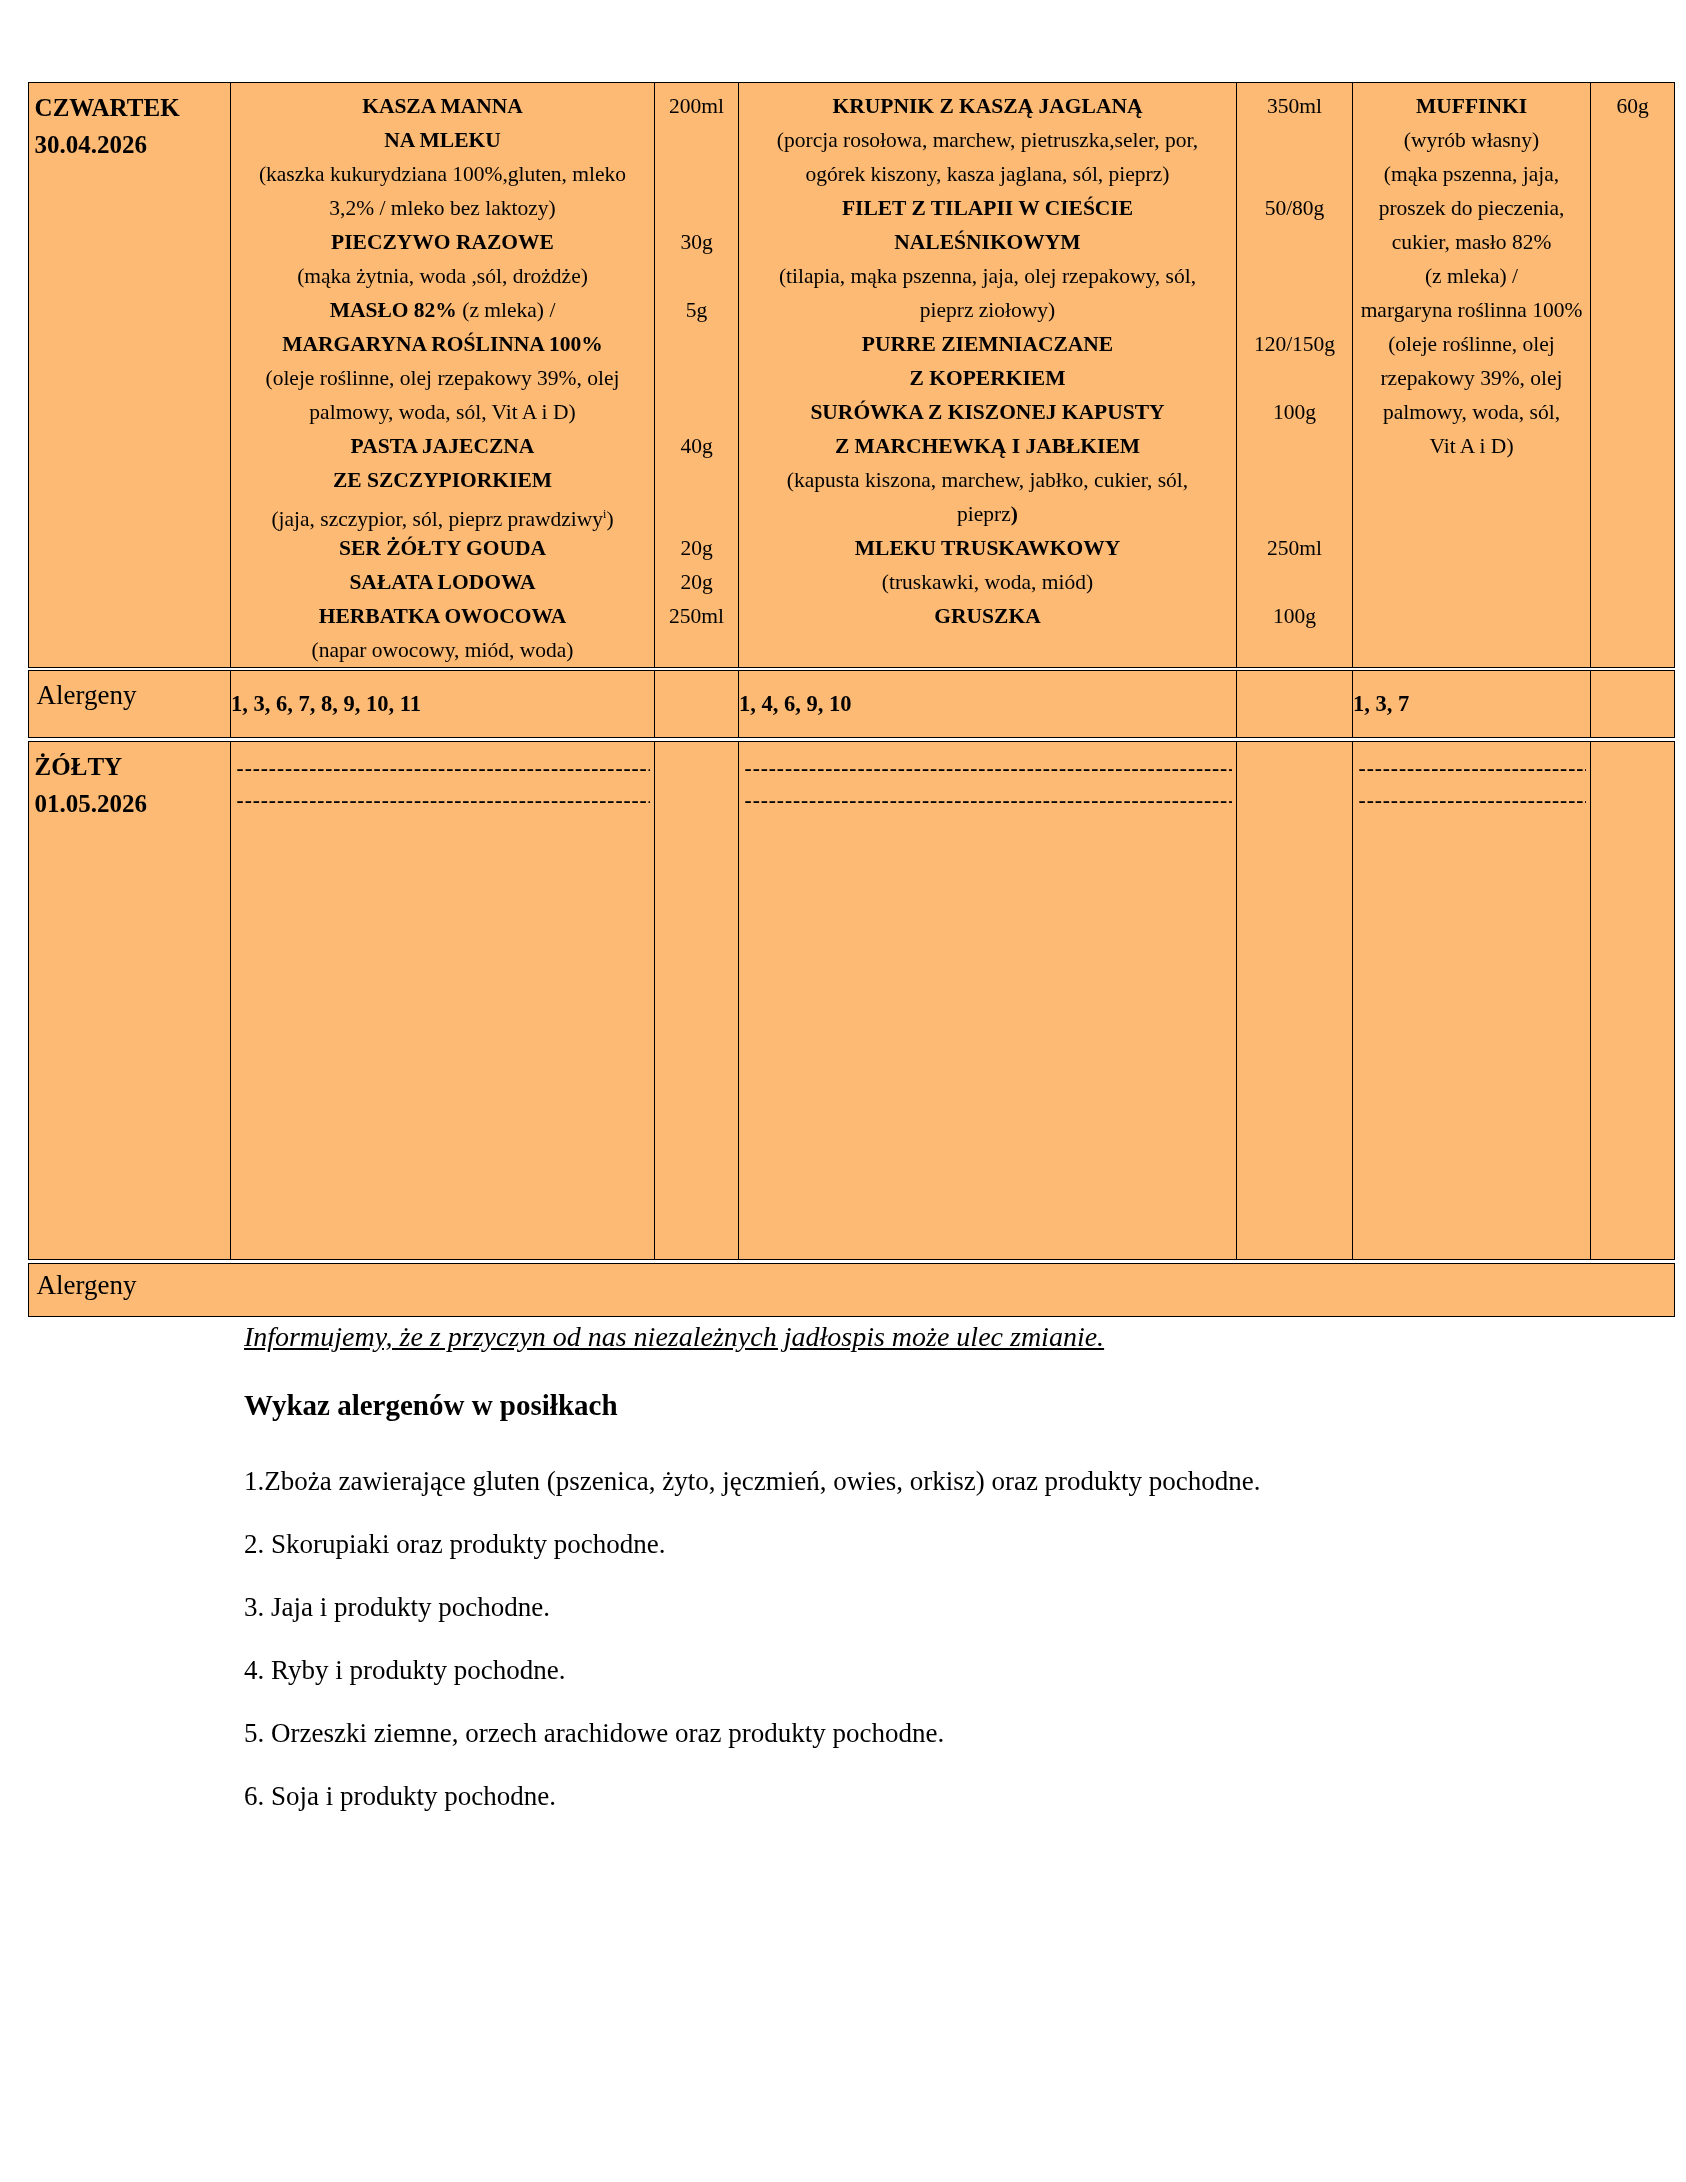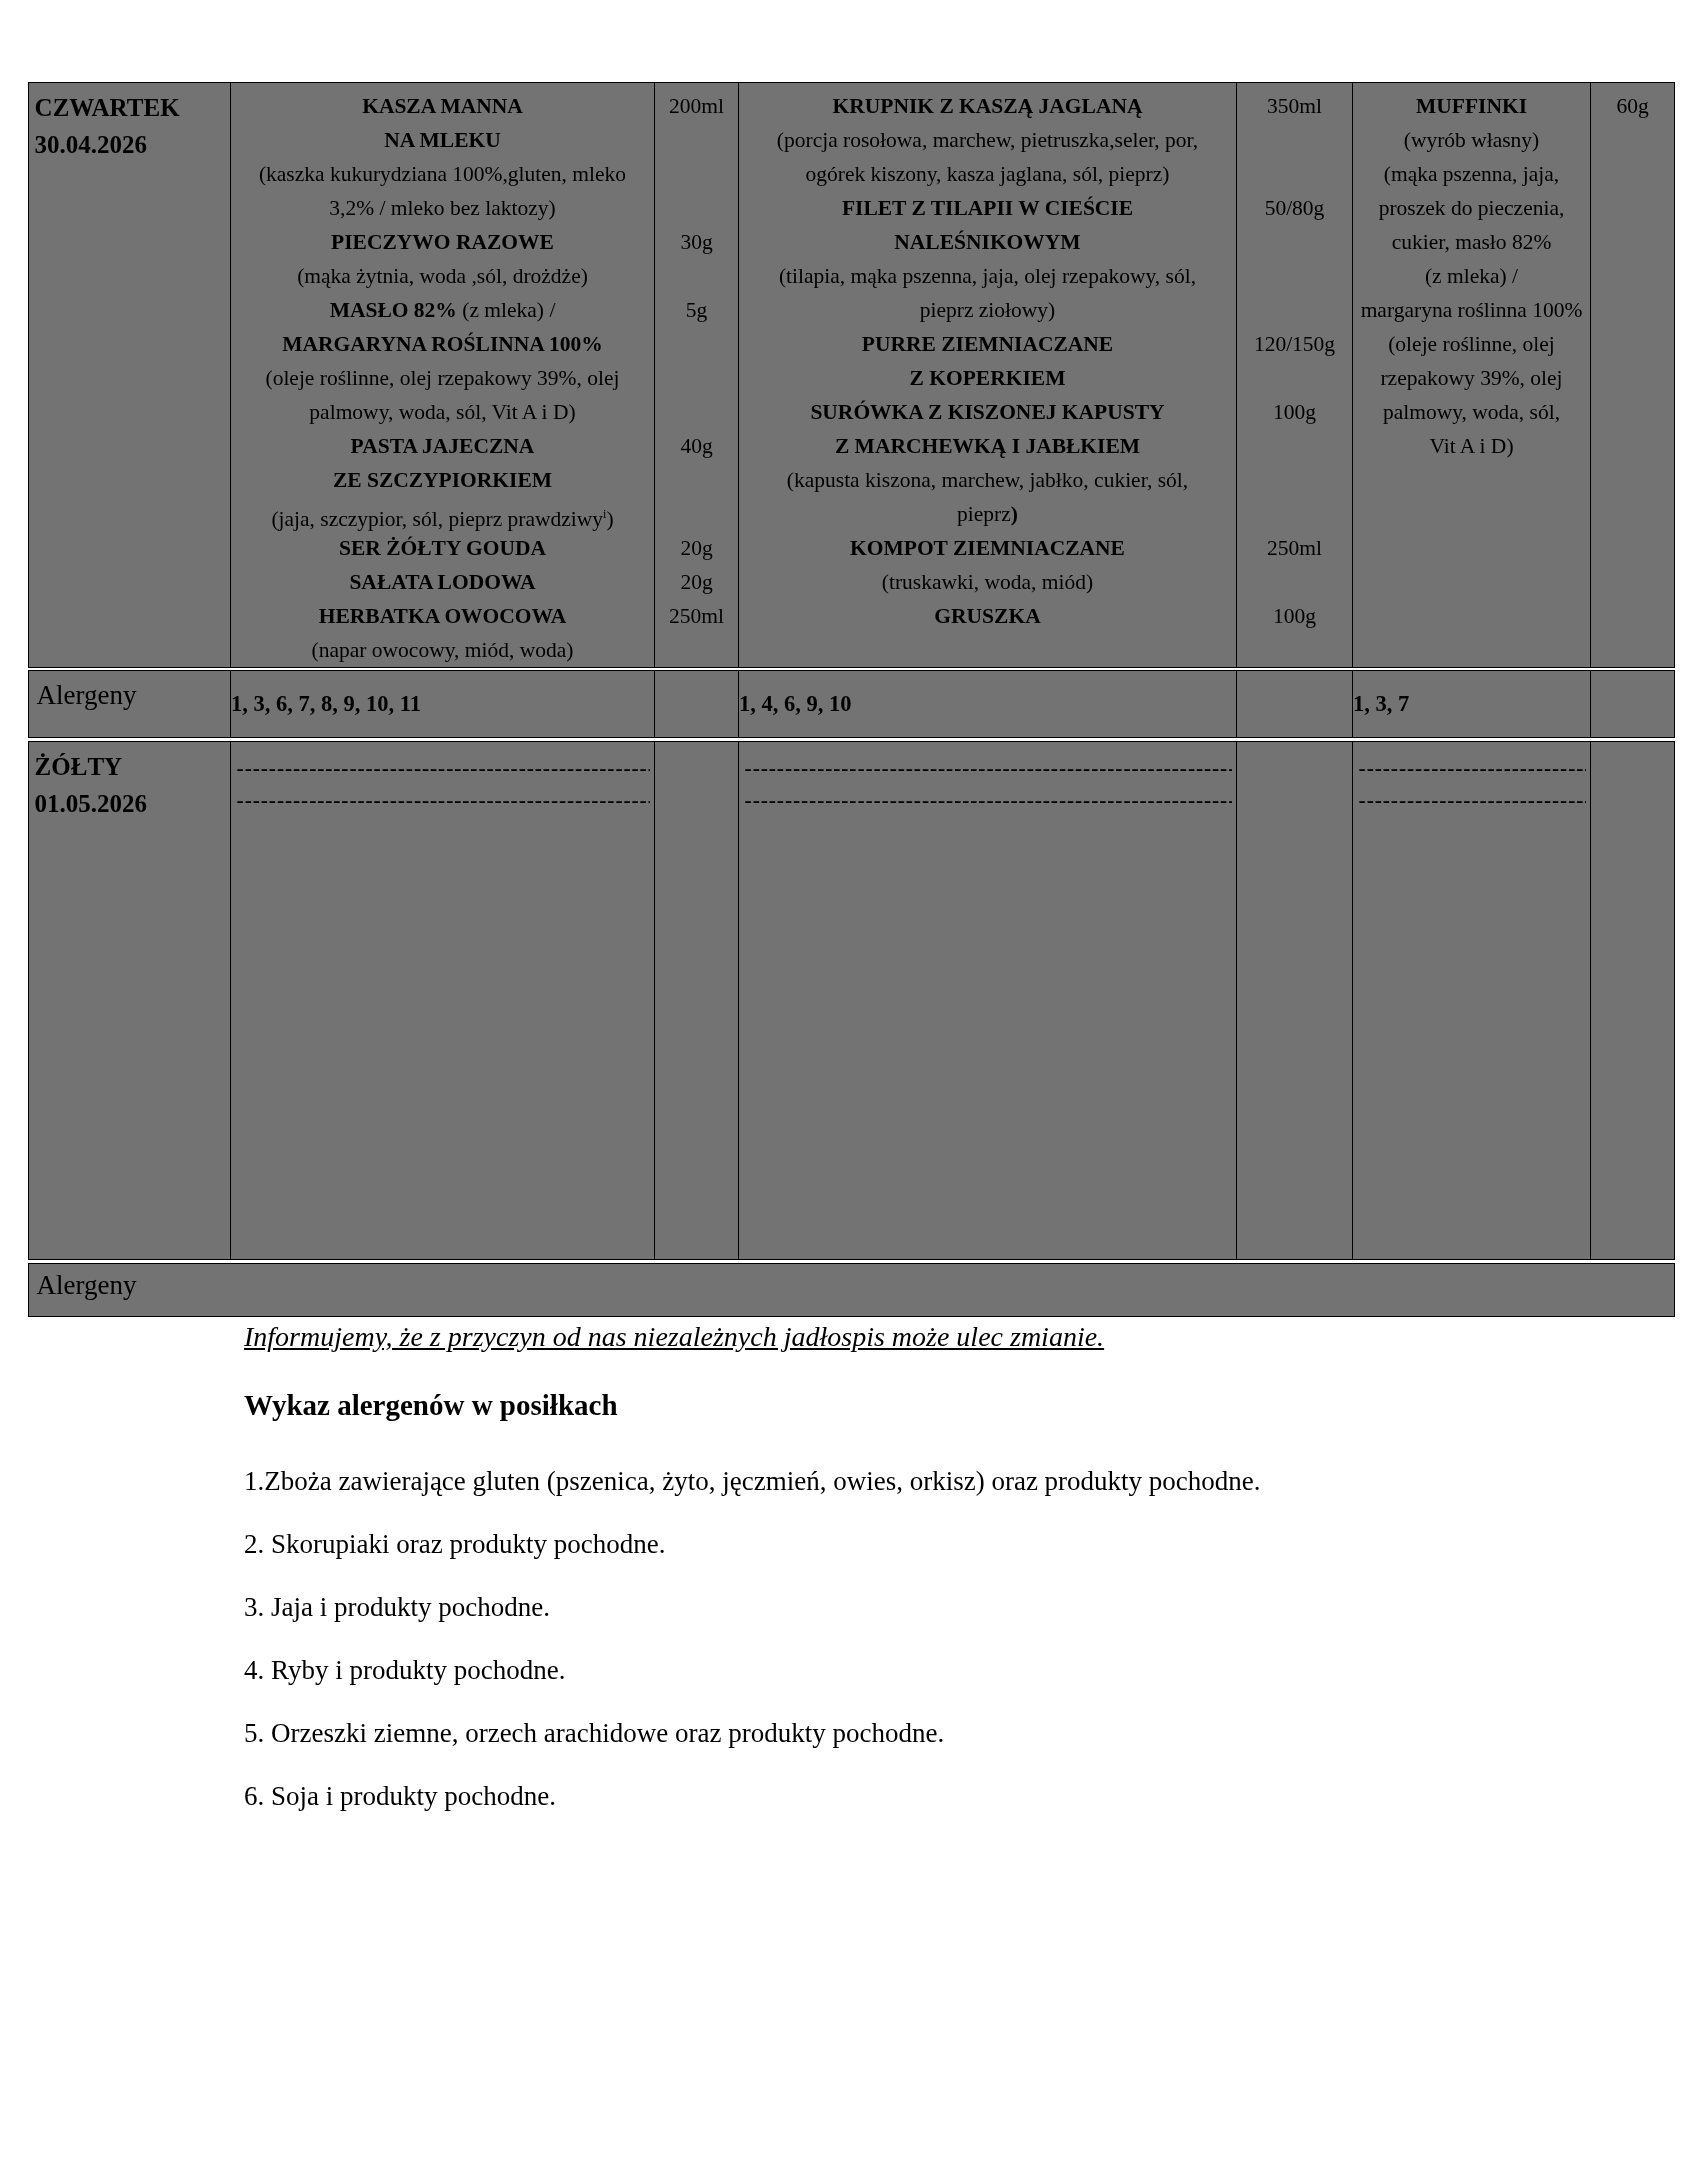--- a/index.html
+++ b/index.html
@@ -9,21 +9,21 @@
     color:#000;position:relative;overflow:hidden;
   }
   .page{position:absolute;inset:0;}
 
   
   .menu-table{position:absolute;left:28px;top:82px;width:1647px;}
   .t-row{
     display:grid;
     grid-template-columns:201px 424px 84px 498px 116px 238px auto;
     border:1.9px solid #000;
-    background:#737373;
+    background:#fdba74;
   }
   .t-row + .t-row{margin-top:2.8px;}
   .t-row.merged{display:block;}
   .cell{border-left:1.9px solid #000;box-sizing:border-box;overflow:hidden;}
   .cell:first-child{border-left:none;}
   .row-day .cell{min-height:581px;}
   .row-allerg .cell{height:66px;display:flex;align-items:center;justify-content:flex-start;}
   .row-allerg .cell.day-cell{justify-content:flex-start;align-items:flex-start;}
   .row-piatek .cell{height:517px;}
   .row-allerg2-inner{height:52px;padding:3.7px 5.6px;box-sizing:border-box;}
@@ -112,21 +112,21 @@
           <div class="m-line"><span class="seg-b">FILET Z TILAPII W CIEŚCIE</span></div>
           <div class="m-line"><span class="seg-b">NALEŚNIKOWYM</span></div>
           <div class="m-line"><span class="seg-r">(tilapia, mąka pszenna, jaja, olej rzepakowy, sól,</span></div>
           <div class="m-line"><span class="seg-r">pieprz ziołowy)</span></div>
           <div class="m-line"><span class="seg-b">PURRE ZIEMNIACZANE</span></div>
           <div class="m-line"><span class="seg-b">Z KOPERKIEM</span></div>
           <div class="m-line"><span class="seg-b">SURÓWKA Z KISZONEJ KAPUSTY</span></div>
           <div class="m-line"><span class="seg-b">Z MARCHEWKĄ I JABŁKIEM</span></div>
           <div class="m-line"><span class="seg-r">(kapusta kiszona, marchew, jabłko, cukier, sól,</span></div>
           <div class="m-line"><span class="seg-r">pieprz</span><span class="seg-b">)</span></div>
-          <div class="m-line"><span class="seg-b">KOMPOT ZIEMNIACZANE</span></div>
+          <div class="m-line"><span class="seg-b">MLEKU TRUSKAWKOWY</span></div>
           <div class="m-line"><span class="seg-r">(truskawki, woda, miód)</span></div>
           <div class="m-line"><span class="seg-b">GRUSZKA</span></div>
         </div>
         <div class="cell portion-cell">
           <div class="m-line">350ml</div>
           <div class="m-line">&nbsp;</div>
           <div class="m-line">&nbsp;</div>
           <div class="m-line">50/80g</div>
           <div class="m-line">&nbsp;</div>
           <div class="m-line">&nbsp;</div>

